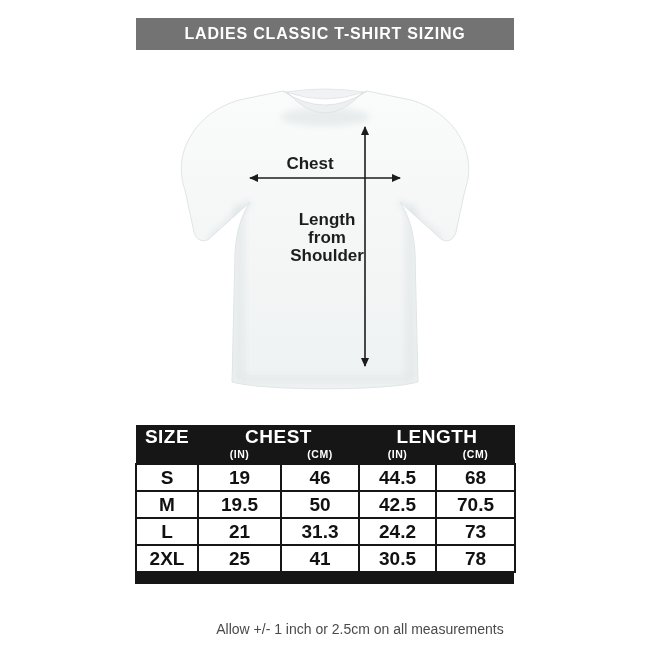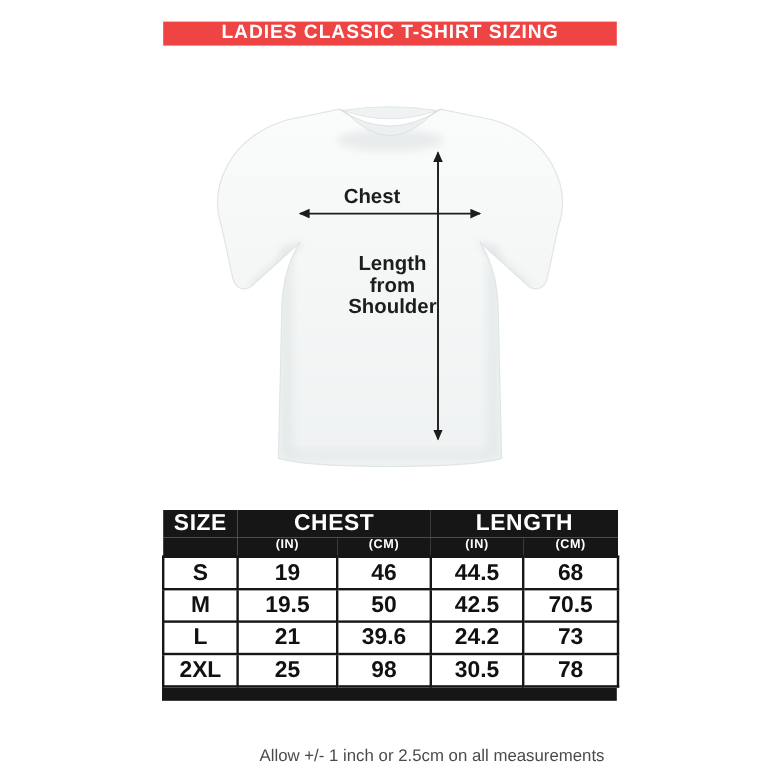--- a/index.html
+++ b/index.html
@@ -15,22 +15,22 @@
     background: #ffffff;
     overflow: hidden;
   }
 
   
   .title-bar {
     position: absolute;
     left: 136px;
     top: 18px;
     width: 378px;
-    height: 20px;
-    background: #ef4444;
+    height: 32px;
+    background: #737373;
     color: #ffffff;
     display: flex;
     align-items: center;
     justify-content: center;
   }
   .title-bar span {
     font-size: 16px;
     font-weight: bold;
     letter-spacing: 0.8px;
     white-space: nowrap;
@@ -207,28 +207,28 @@
         <tr>
           <td>M</td>
           <td>19.5</td>
           <td>50</td>
           <td>42.5</td>
           <td>70.5</td>
         </tr>
         <tr>
           <td>L</td>
           <td>21</td>
-          <td>39.6</td>
+          <td>31.3</td>
           <td>24.2</td>
           <td>73</td>
         </tr>
         <tr>
           <td>2XL</td>
           <td>25</td>
-          <td>98</td>
+          <td>41</td>
           <td>30.5</td>
           <td>78</td>
         </tr>
       </tbody>
     </table>
     <div class="bottom-bar"></div>
   </div>
 
   <div class="footer-note">Allow +/- 1 inch or 2.5cm on all measurements</div>
 

